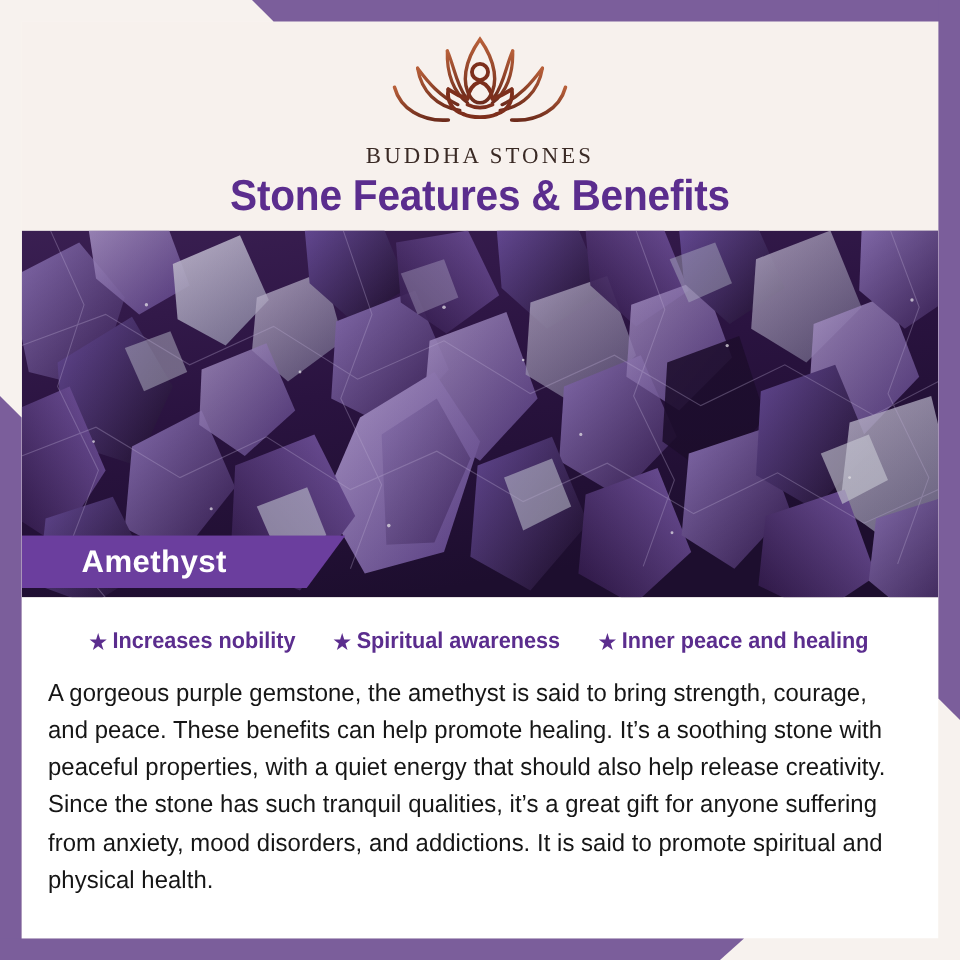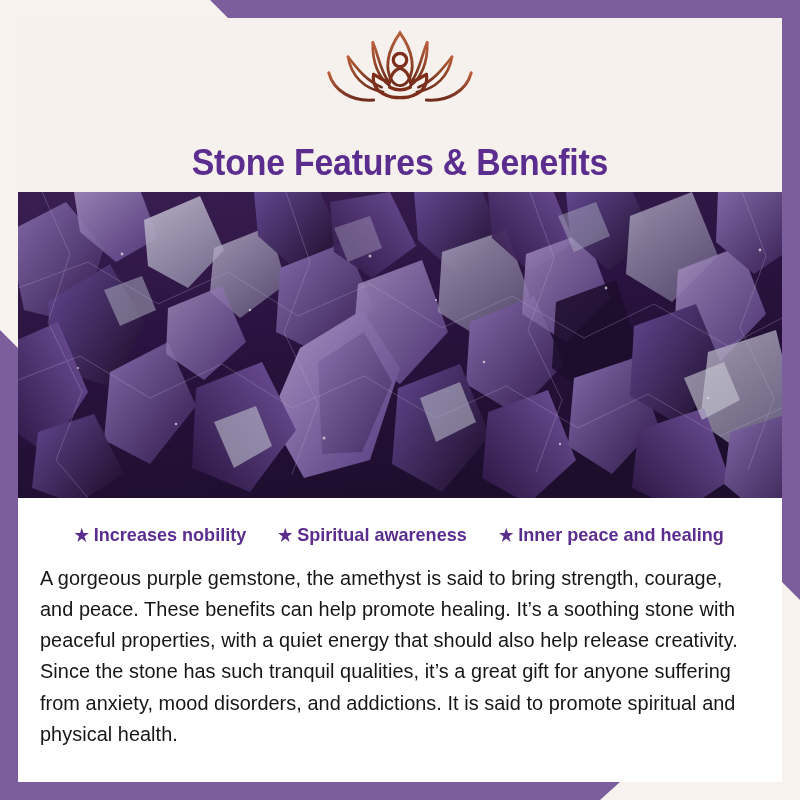--- a/index.html
+++ b/index.html
@@ -165,20 +165,21 @@
           <path d="M105 50 C 97 53, 93 60, 92 68"></path>
           <path d="M105 50 C 113 53, 117 60, 118 68"></path>
           <path d="M92 68 C 86 66, 78 62, 72 58"></path>
           <path d="M118 68 C 124 66, 132 62, 138 58"></path>
           <path d="M72 58 C 70 70, 76 80, 88 84"></path>
           <path d="M138 58 C 140 70, 134 80, 122 84"></path>
           <path d="M88 84 C 96 88, 114 88, 122 84"></path>
           <path d="M92 74 C 100 78, 110 78, 118 74"></path>
         </g>
       </svg>
+      <div class="logo-text">BUDDHA STONES</div>
     </div>
     <div class="title">Stone Features &amp; Benefits</div>
   </div>
 
   <div class="photo">
     <svg viewBox="0 0 764 306" xmlns="http://www.w3.org/2000/svg" preserveAspectRatio="none">
       <defs>
         <linearGradient id="bgGrad" x1="0" y1="0" x2="0.4" y2="1">
           <stop offset="0%" stop-color="#3a1f52"></stop>
           <stop offset="50%" stop-color="#2a1340"></stop>
@@ -279,20 +280,23 @@
           <circle cx="306" cy="246" r="1.5"></circle>
         <circle cx="542" cy="252" r="1.2"></circle>
           <circle cx="742" cy="58" r="1.4"></circle>
         <circle cx="60" cy="176" r="1.1"></circle>
           <circle cx="418" cy="108" r="1.1"></circle>
       </g>
 
       <rect width="764" height="306" fill="url(#bgGrad)" opacity="0.12"></rect>
     </svg>
 
+    <div class="ribbon">
+      <span class="ribbon-label">Amethyst</span>
+    </div>
   </div>
 
   <div class="body">
     <div class="features">
       <div class="feature">
         <span class="star">★</span>
         <span>Increases nobility</span>
       </div>
       <div class="feature">
         <span class="star">★</span>

